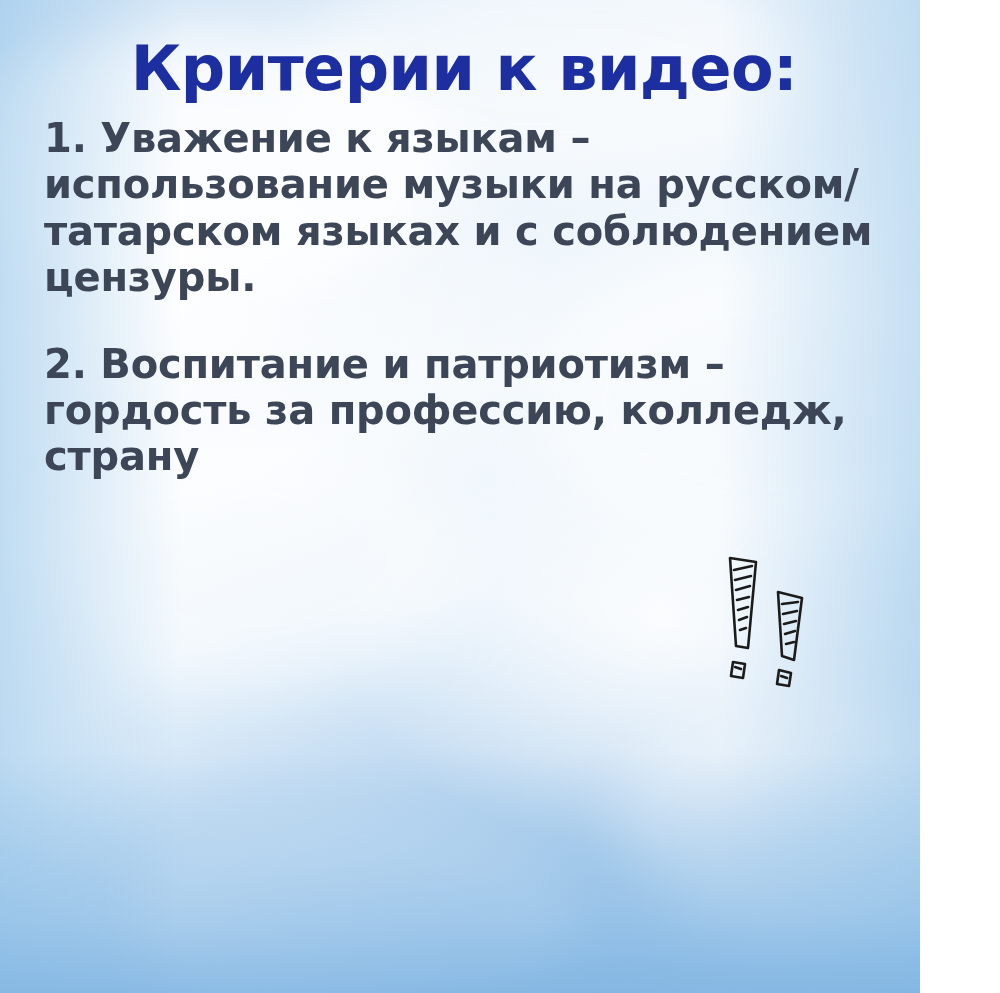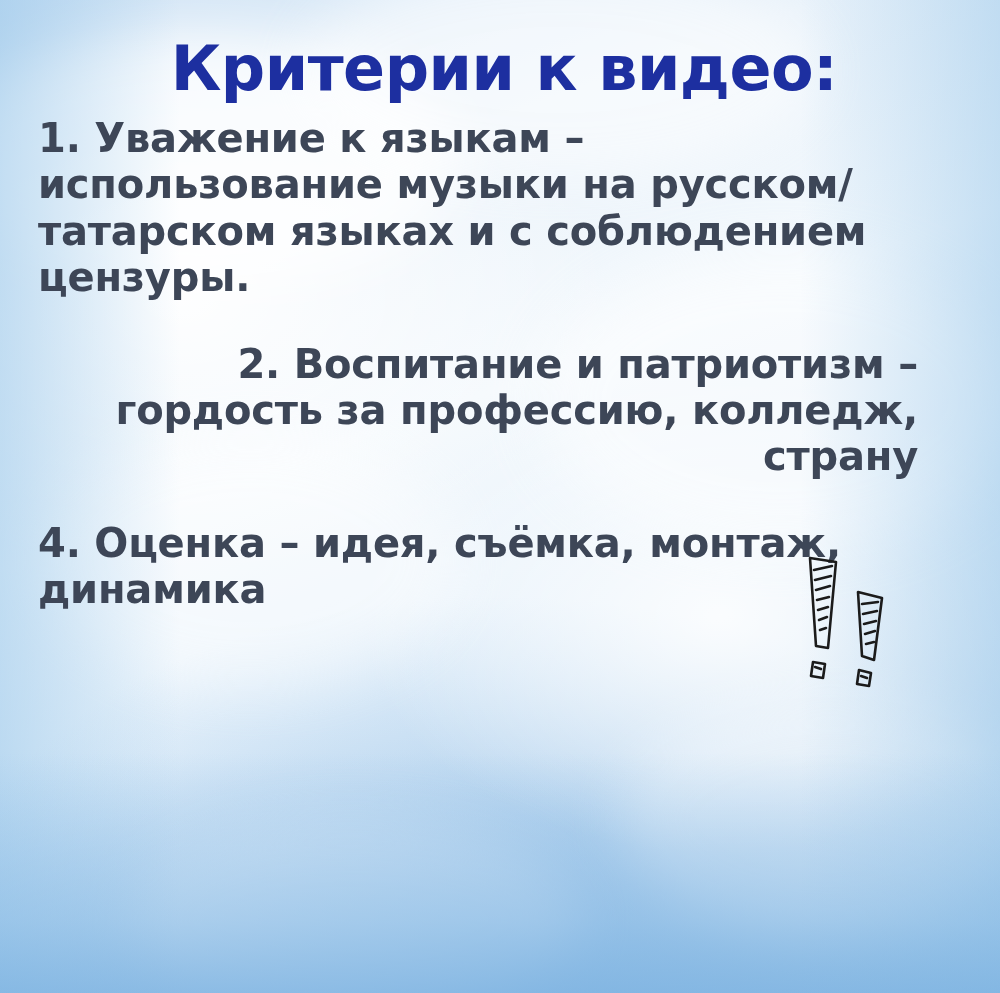--- a/index.html
+++ b/index.html
@@ -10,21 +10,21 @@
   body {
     width: 1000px;
     height: 993px;
     overflow: hidden;
     font-family: "DejaVu Sans", sans-serif;
     background: #ffffff;
   }
 
   .poster {
     position: relative;
-    width: 1000px;
+    width: 920px;
     height: 993px;
     box-sizing: border-box;
     overflow: hidden;
     background:
       radial-gradient(ellipse 70% 45% at 18% 30%, rgba(255,255,255,0.95) 0%, rgba(255,255,255,0.0) 62%),
       radial-gradient(ellipse 60% 40% at 72% 62%, rgba(255,255,255,0.85) 0%, rgba(255,255,255,0.0) 60%),
       radial-gradient(ellipse 80% 50% at 50% 95%, rgba(120,175,225,0.55) 0%, rgba(255,255,255,0.0) 70%),
       linear-gradient(160deg, #cfe3f5 0%, #e9f2fa 22%, #f4f9fd 42%, #e4f0fa 62%, #cfe2f3 82%, #b9d6ee 100%);
   }
 
@@ -76,36 +76,36 @@
     font-weight: 700;
     color: #1d2fa0;
     text-align: center;
     line-height: 1.05;
     letter-spacing: -0.5px;
     margin: 0 0 14px 0;
     white-space: nowrap;
   }
 
   .criteria {
-    margin: 0;
+    margin: 6px;
     padding: 0;
     list-style: none;
   }
   .criteria li {
     font-size: 40px;
     font-weight: 700;
     color: #3d4657;
     line-height: 1.16;
     letter-spacing: -0.2px;
     margin: 0 0 40px 0;
     max-width: 880px;
   }
   .criteria li:last-child { margin-bottom: 0; }
   .item-1 { max-width: 870px; }
-  .item-2 { max-width: 910px; text-align: right; }
+  .item-2 { max-width: 910px; }
   .item-3 { max-width: 740px; }
   .item-4 { max-width: 930px; }
 
   
   .doodle {
     position: absolute;
     right: 88px;
     top: 552px;
     width: 120px;
     height: 140px;
@@ -127,21 +127,20 @@
   <div class="tint-left"></div>
   <div class="tint-right"></div>
   <div class="tint-bottom"></div>
 
   <div class="content">
     <h1 class="title">Критерии к видео:</h1>
 
     <ul class="criteria">
       <li class="item-1">1. Уважение к языкам – использование музыки на русском/татарском языках и с соблюдением цензуры.</li>
       <li class="item-2">2. Воспитание и патриотизм – гордость за профессию, колледж, страну</li>
-      <li class="item-4">4. Оценка – идея, съёмка, монтаж, динамика</li>
     </ul>
   </div>
 
   <div class="doodle">
     <svg viewBox="0 0 120 140" xmlns="http://www.w3.org/2000/svg" fill="none" stroke="#1b1b1b" stroke-width="2.6" stroke-linecap="round" stroke-linejoin="round">
 
       <path d="M18 6 L44 10 L36 96 L24 94 Z"></path>
       <path d="M22 18 L40 14"></path>
       <path d="M23 28 L39 24"></path>
       <path d="M24 38 L38 34"></path>

